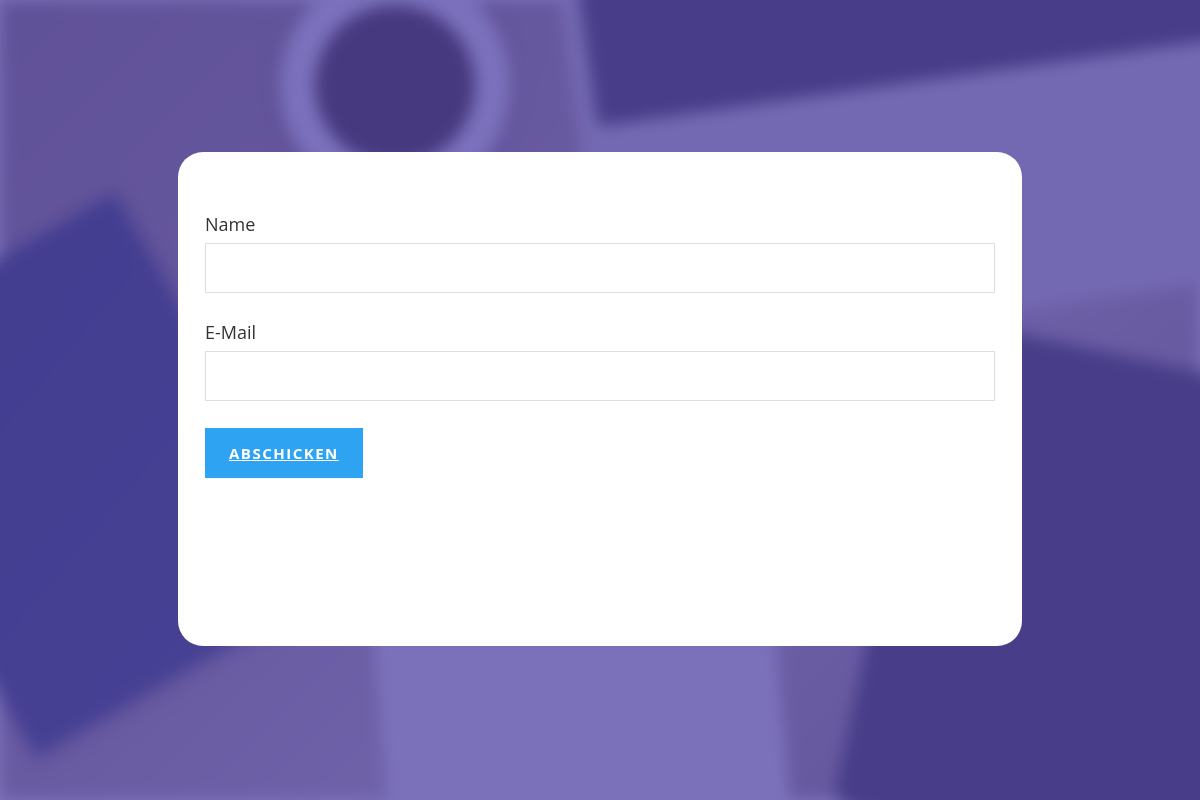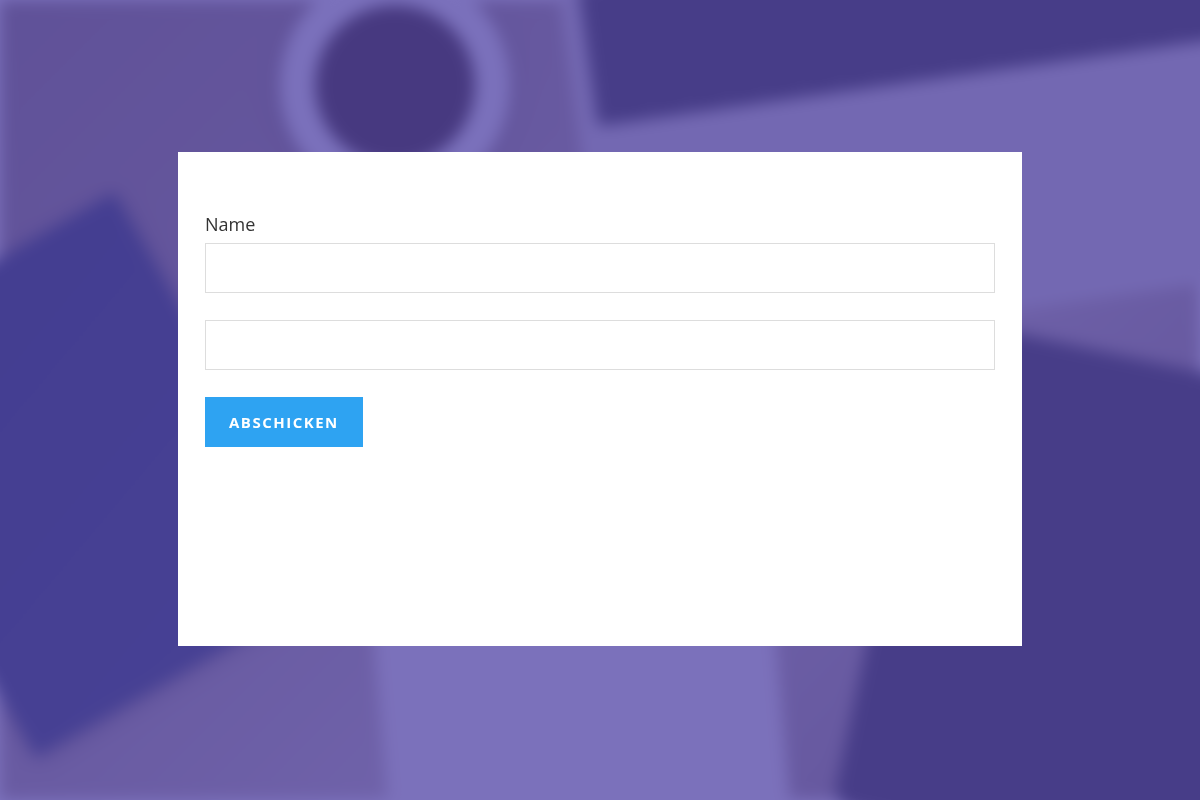--- a/index.html
+++ b/index.html
@@ -97,20 +97,21 @@
       background: rgba(82, 68, 168, 0.75);
     }
     .form-card {
       position: absolute;
       top: 152px;
       left: 178px;
       width: 844px;
       height: 494px;
       background: #ffffff;
       padding: 60px 27px 40px 27px;
+      border-radius: 25px;
     }
     .form-group {
       margin-bottom: 27px;
     }
     .form-label {
       display: block;
       font-size: 18px;
       color: #333333;
       margin-bottom: 7px;
       font-weight: 400;
@@ -129,36 +130,38 @@
       background: #2ea3f2;
       color: #ffffff;
       border: none;
       padding: 15px 24px;
       font-size: 15px;
       font-weight: 700;
       letter-spacing: 1.5px;
       cursor: pointer;
       font-family: inherit;
       margin-top: 0px;
+      text-decoration: underline;
     }
   </style>
 </head>
 <body>
 
 <div class="background">
   <div class="bg-laptop"></div>
   <div class="bg-coffee"></div>
   <div class="bg-books"></div>
   <div class="bg-tablet"></div>
   <div class="bg-paper"></div>
 </div>
 <div class="overlay"></div>
 
 <div class="form-card">
   <div class="form-group">
     <label class="form-label">Name</label>
     <input type="text" class="form-input" value="" style="">
   </div>
   <div class="form-group">
+    <label class="form-label">E-Mail</label>
     <input type="email" class="form-input" value="" style="">
   </div>
   <button class="submit-button">ABSCHICKEN</button>
 </div>
 
 </body></html>

